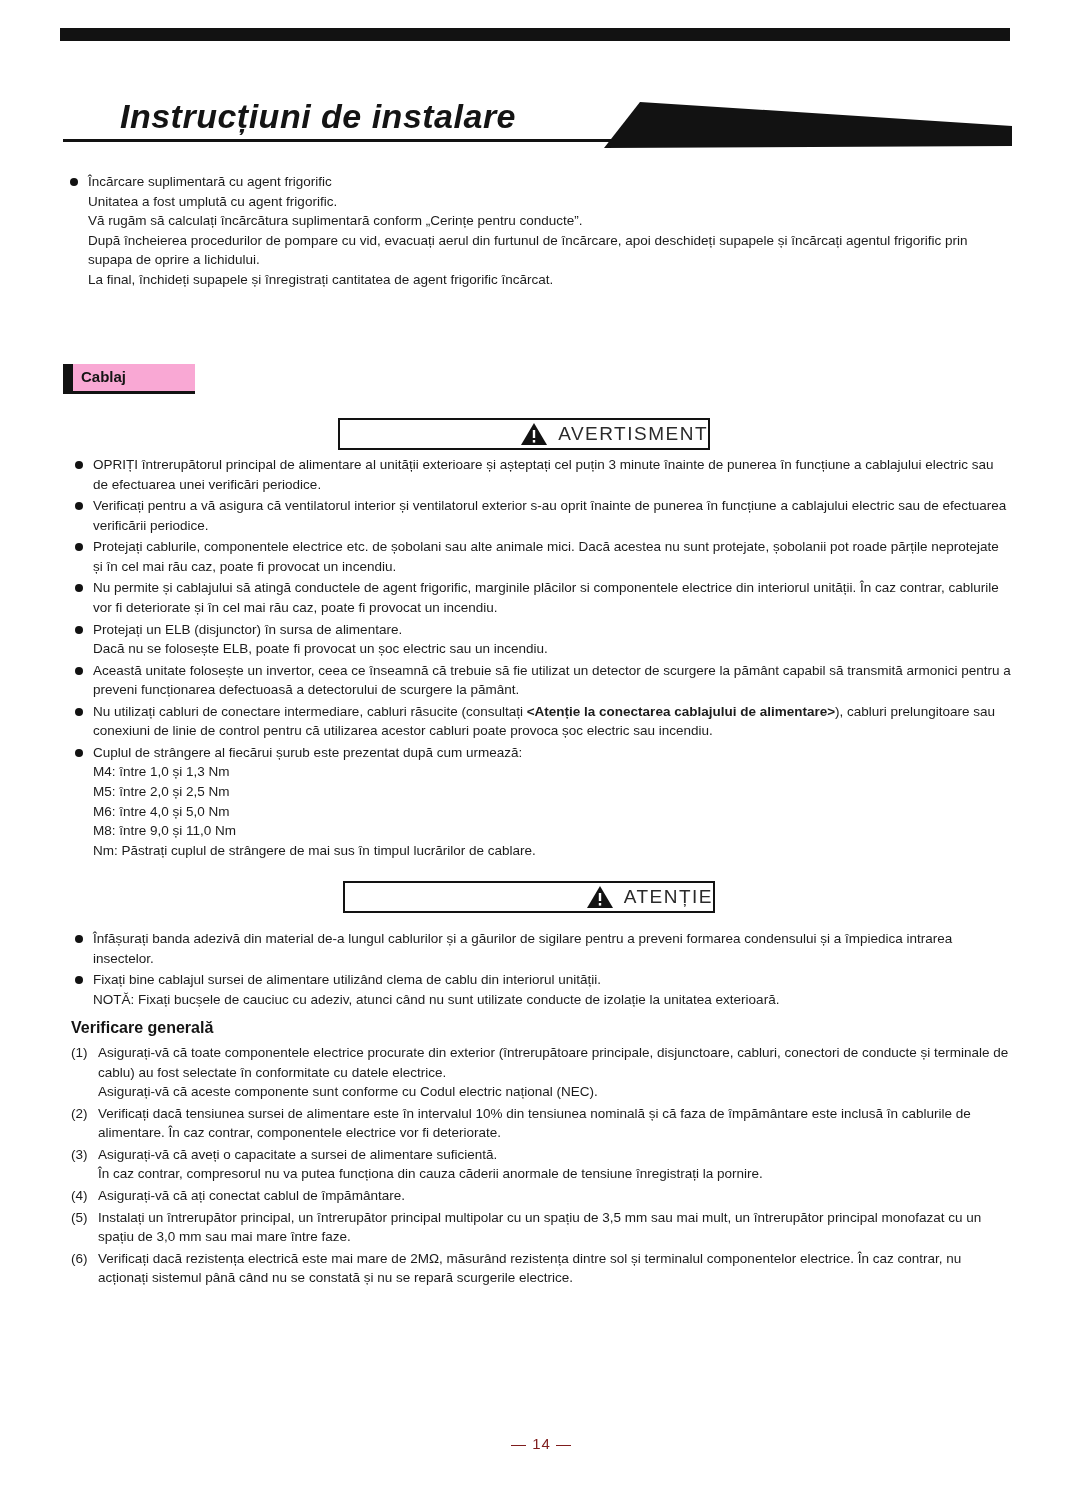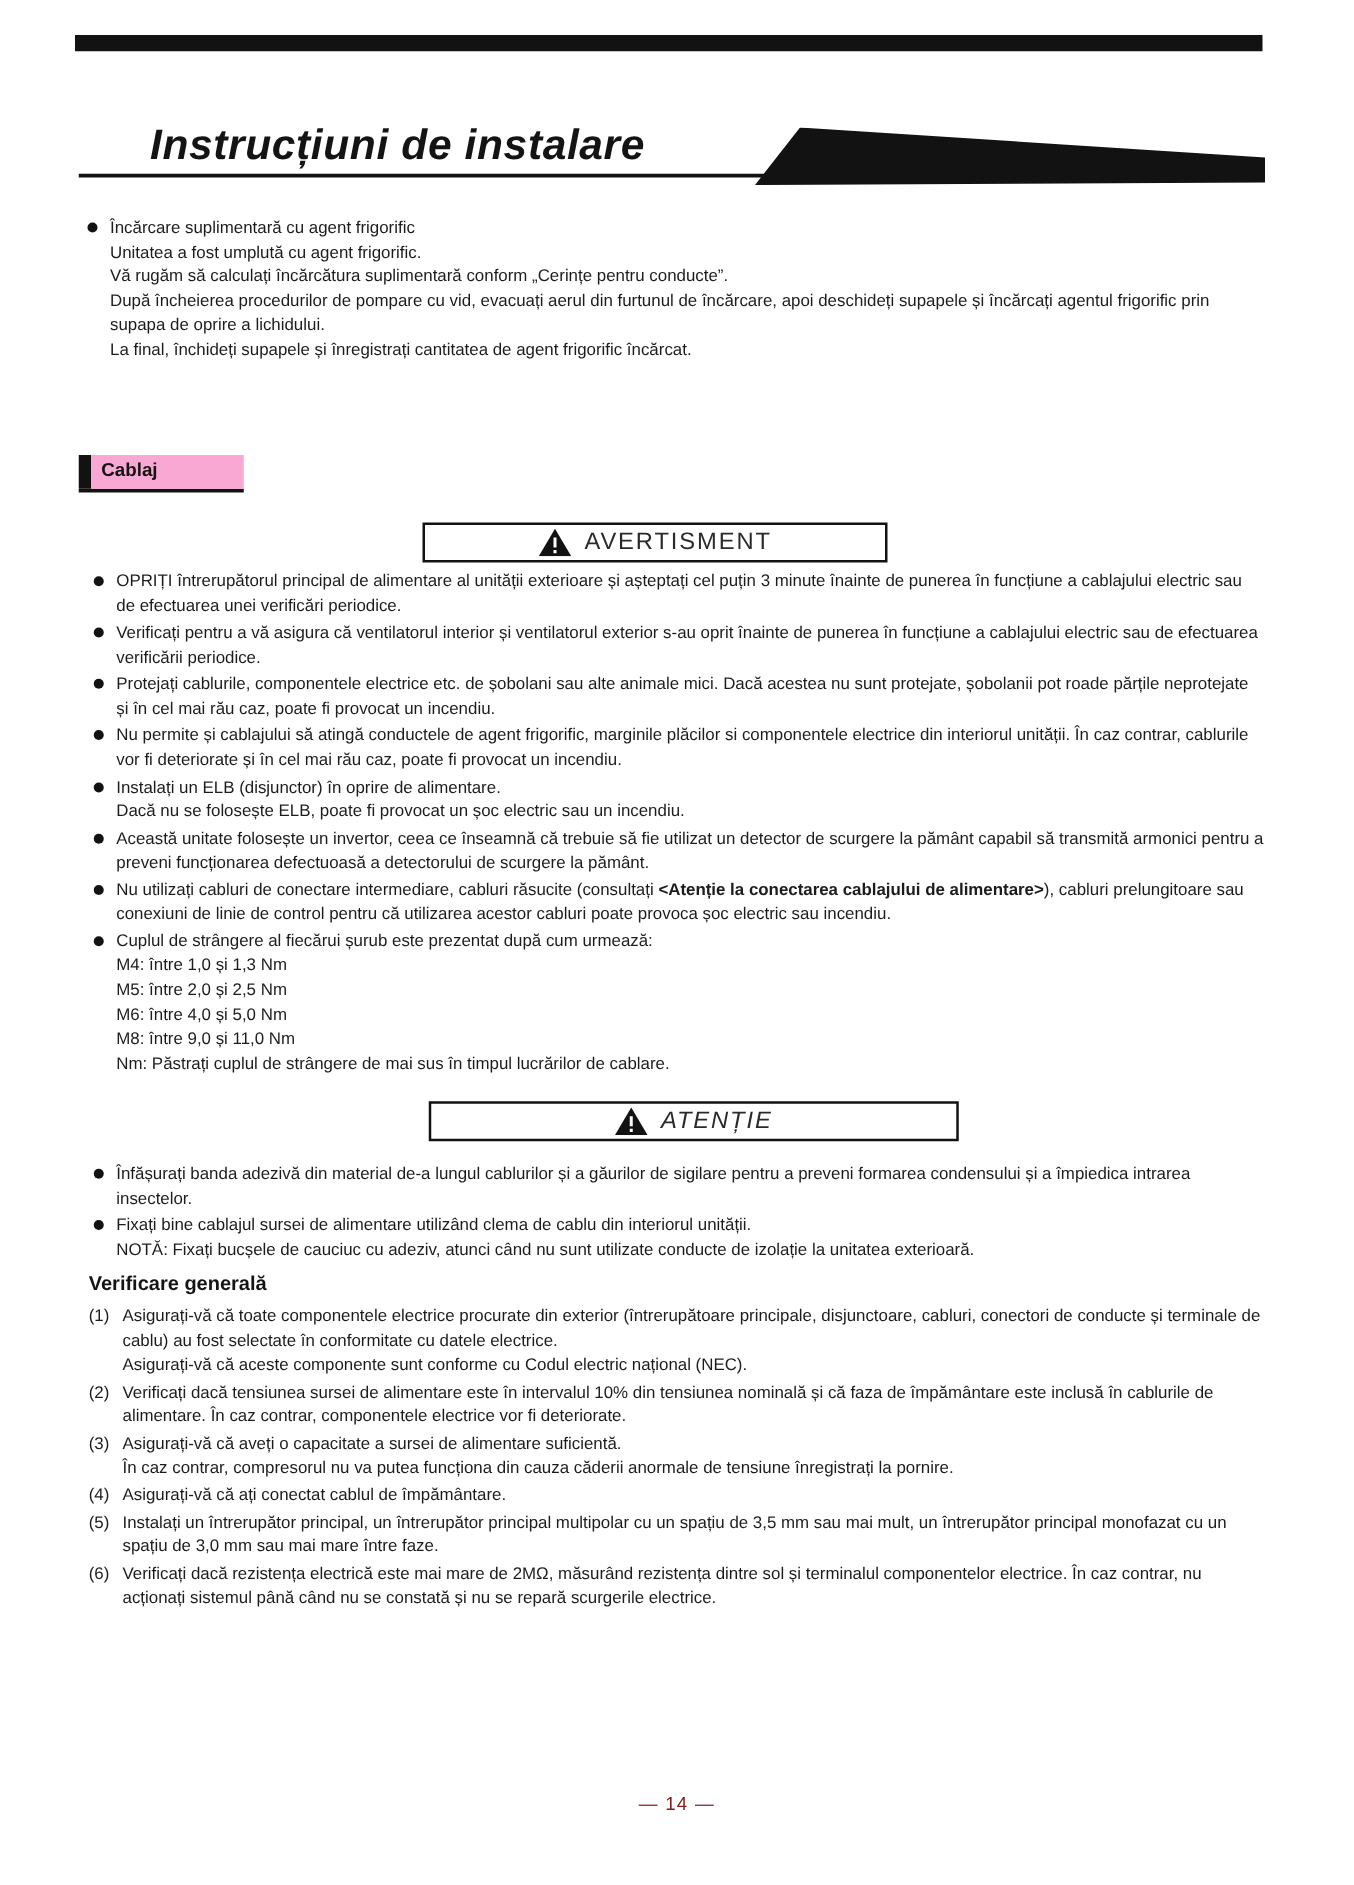--- a/index.html
+++ b/index.html
@@ -41,24 +41,24 @@
   .section-tab .bar { width:10px; background:#121212; }
   .section-tab .label {
     flex:1; background:#f9a8d4;
     font-weight:bold; font-size:15px;
     padding:2px 8px 3px 8px; color:#141414;
   }
 
   .alert-box {
     position:absolute; height:32px;
     border:2px solid #121212; background:#fff;
-    display:flex; align-items:center; justify-content:center; gap:11px;
+    display:flex; align-items:center; justify-content:flex-end; gap:11px;
   }
   .alert-box.warn { left:338px; top:418px; width:372px; }
-  .alert-box.att  { left:343px; top:881px; width:424px;font-style:italic; }
+  .alert-box.att  { left:343px; top:881px; width:372px; }
   .alert-label { font-size:19px; letter-spacing:1.5px; color:#2a2a2a; }
 
   .warn-list { left:75px; top:455px; width:937px; }
   .att-list  { left:75px; top:929px; width:937px; }
 
   .general-heading {
     position:absolute; left:71px; top:1016px;
     font-size:16px; font-weight:bold; color:#141414;
   }
   .numbered-list { left:71px; top:1043px; width:940px; }
@@ -130,21 +130,21 @@
       </div>
       <div class="li">
         <span class="dot"></span>
         <div class="body">
           <div><span>Nu permite și cablajului să atingă conductele de agent frigorific, marginile plăcilor si componentele electrice din interiorul unității. În caz contrar, cablurile vor fi deteriorate și în cel mai rău caz, poate fi provocat un incendiu.</span></div>
         </div>
       </div>
       <div class="li">
         <span class="dot"></span>
         <div class="body">
-          <div><span>Instalați un ELB (disjunctor) în oprire de alimentare.</span></div>
+          <div><span>Protejați un ELB (disjunctor) în sursa de alimentare.</span></div>
           <div>Dacă nu se folosește ELB, poate fi provocat un șoc electric sau un incendiu.</div>
         </div>
       </div>
       <div class="li">
         <span class="dot"></span>
         <div class="body">
           <div><span>Această unitate folosește un invertor, ceea ce înseamnă că trebuie să fie utilizat un detector de scurgere la pământ capabil să transmită armonici pentru a preveni funcționarea defectuoasă a detectorului de scurgere la pământ.</span></div>
         </div>
       </div>
       <div class="li">

